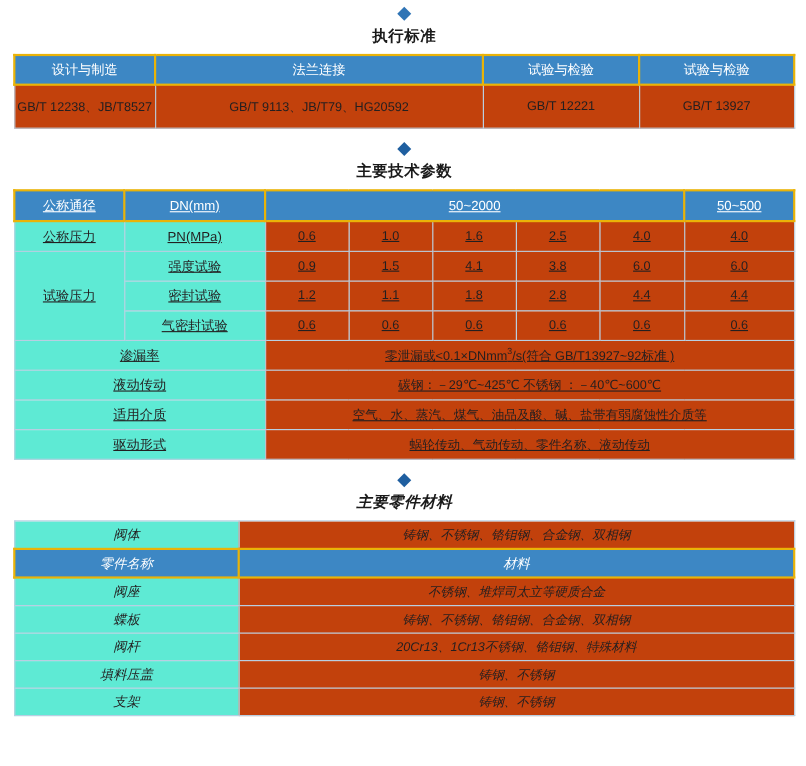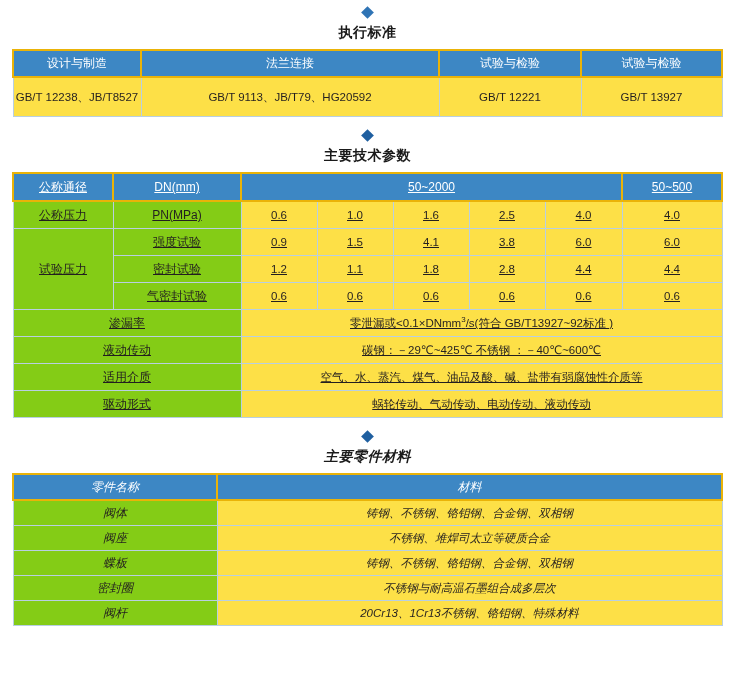--- a/index.html
+++ b/index.html
@@ -60,25 +60,25 @@
     padding: 0 2px;
   }
   .hdr {
     background: #3d87c4;
     color: #ffffff;
     font-size: 12px;
     height: 27px;
     border: 2px solid #eab308;
   }
   .lbl {
-    background: #84cc16;
+    background: #5eead4;
     font-size: 12px;
   }
   .val {
-    background: #fde047;
+    background: #c2410c;
     font-size: 11.5px;
   }
   
   #tbl-standards td { height: 25px; }
   #tbl-standards tr.data td { height: 38px; font-size: 11.5px; }
 
   
   #tbl-params td { height: 26px; text-decoration: underline; }
 
   
@@ -190,58 +190,62 @@
         <tr>
           <td class="lbl" colspan="2">液动传动</td>
           <td class="val" colspan="6">碳钢：－29℃~425℃    不锈钢 ：－40℃~600℃</td>
         </tr>
         <tr>
           <td class="lbl" colspan="2">适用介质</td>
           <td class="val" colspan="6">空气、水、蒸汽、煤气、油品及酸、碱、盐带有弱腐蚀性介质等</td>
         </tr>
         <tr>
           <td class="lbl" colspan="2">驱动形式</td>
-          <td class="val" colspan="6">蜗轮传动、气动传动、电动传动、液动传动</td>
+          <td class="val" colspan="6">蜗轮传动、气动传动、零件名称、液动传动</td>
         </tr>
       </tbody>
     </table>
   </div>
 
   <div class="sec last">
     <div class="section-head">
       <span class="bullet dark"></span>
       <span class="title">主要零件材料</span>
     </div>
     <table id="tbl-materials">
       <colgroup>
         <col style="width:204px">
         <col style="width:505px">
       </colgroup>
       <tbody id="materials-body">
         <tr>
+            <td class="lbl">阀体</td>
+            <td class="val">铸钢、不锈钢、铬钼钢、合金钢、双相钢</td>
+          </tr>
+      <tr>
           <td class="hdr">零件名称</td>
           <td class="hdr">材料</td>
         </tr>
-      <tr>
-            <td class="lbl">阀体</td>
-            <td class="val">铸钢、不锈钢、铬钼钢、合金钢、双相钢</td>
-          </tr>
           <tr>
             <td class="lbl">阀座</td>
             <td class="val">不锈钢、堆焊司太立等硬质合金</td>
           </tr>
           <tr>
             <td class="lbl">蝶板</td>
             <td class="val">铸钢、不锈钢、铬钼钢、合金钢、双相钢</td>
           </tr>
           <tr>
-            <td class="lbl">密封圈</td>
-            <td class="val">不锈钢与耐高温石墨组合成多层次</td>
-          </tr>
-          <tr>
             <td class="lbl">阀杆</td>
             <td class="val">20Cr13、1Cr13不锈钢、铬钼钢、特殊材料</td>
+          </tr>
+          <tr>
+            <td class="lbl">填料压盖</td>
+            <td class="val">铸钢、不锈钢</td>
+          </tr>
+          <tr>
+            <td class="lbl">支架</td>
+            <td class="val">铸钢、不锈钢</td>
           </tr>
         </tbody>
     </table>
   </div>
 
 </div>
 
 </body></html>

